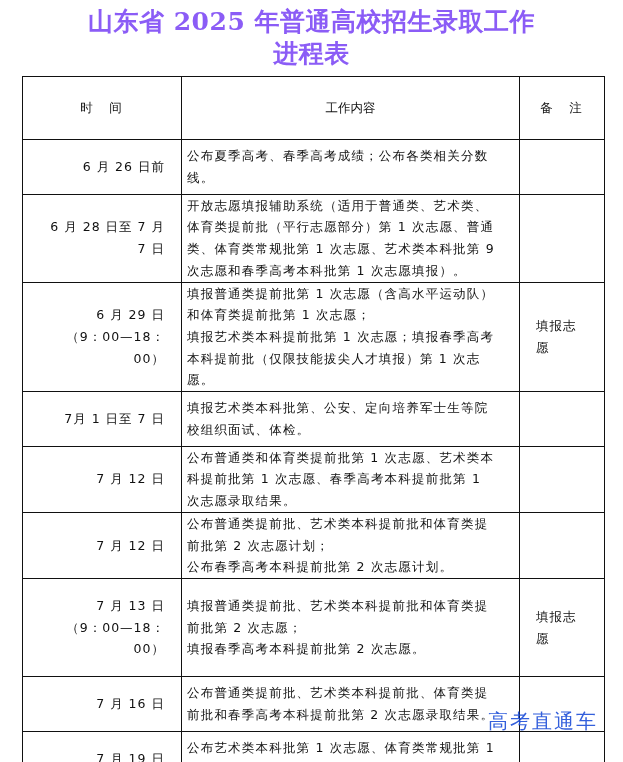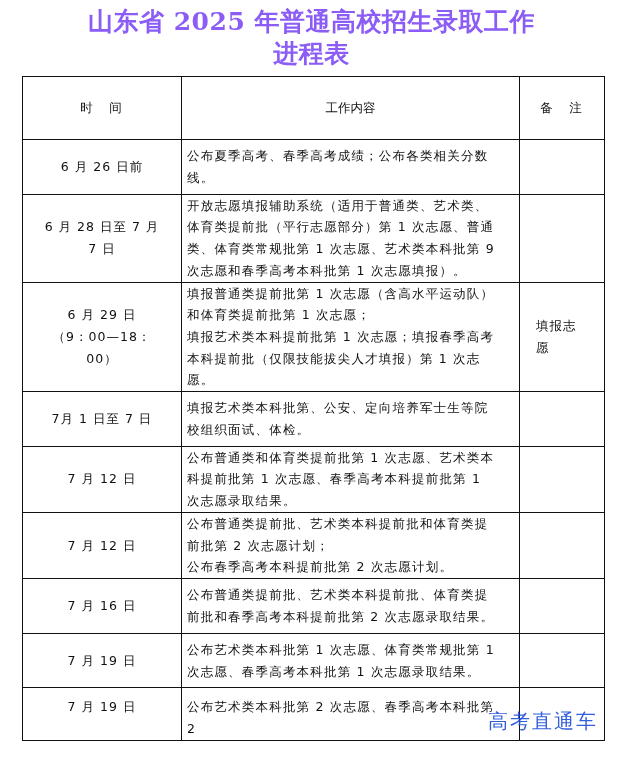--- a/index.html
+++ b/index.html
@@ -18,21 +18,21 @@
   table {
     position:absolute; left:22px; top:76px;
     border-collapse:collapse; table-layout:fixed; width:582px;
   }
   td, th {
     border:1.5px solid #111; font-size:12.5px; line-height:21.7px;
     padding:16px; vertical-align:middle; font-weight:normal;
   }
   th { height:30px; text-align:center; letter-spacing:2px; }
   th.wide { letter-spacing:0; }
-  td.time { text-align:center; white-space:pre-line; letter-spacing:1px; }
+  td.time { text-align:right; white-space:pre-line; letter-spacing:1px; }
   td.content { text-align:left; padding:0 24px 0 5px; letter-spacing:1.2px; white-space:pre-line; }
   td.note { text-align:left; letter-spacing:1px; }
   .watermark {
     position:absolute; left:488px; top:708px; font-size:20px; color:#1d4ed8;
     letter-spacing:2px; font-family:"DejaVu Sans", sans-serif; opacity:0.9;
   }
 </style>
 </head>
 <body>
 
@@ -79,20 +79,27 @@
       <td class="time">7 月 12 日</td>
       <td class="content">公布普通类和体育类提前批第 1 次志愿、艺术类本科提前批第 1 次志愿、春季高考本科提前批第 1 次志愿录取结果。</td>
       <td class="note"></td>
     </tr>
     <tr style="height:66px">
       <td class="time">7 月 12 日</td>
       <td class="content">公布普通类提前批、艺术类本科提前批和体育类提前批第 2 次志愿计划；
 公布春季高考本科提前批第 2 次志愿计划。</td>
       <td class="note"></td>
     </tr>
+    <tr style="height:65px">
+      <td class="time">7 月 13 日
+（9：00—18：00）</td>
+      <td class="content">填报普通类提前批、艺术类本科提前批和体育类提前批第 2 次志愿；
+填报春季高考本科提前批第 2 次志愿。</td>
+      <td class="note">填报志愿</td>
+    </tr>
     <tr style="height:44px">
       <td class="time">7 月 16 日</td>
       <td class="content">公布普通类提前批、艺术类本科提前批、体育类提前批和春季高考本科提前批第 2 次志愿录取结果。</td>
       <td class="note"></td>
     </tr>
     <tr style="height:44px">
       <td class="time">7 月 19 日</td>
       <td class="content">公布艺术类本科批第 1 次志愿、体育类常规批第 1 次志愿、春季高考本科批第 1 次志愿录取结果。</td>
       <td class="note"></td>
     </tr>

